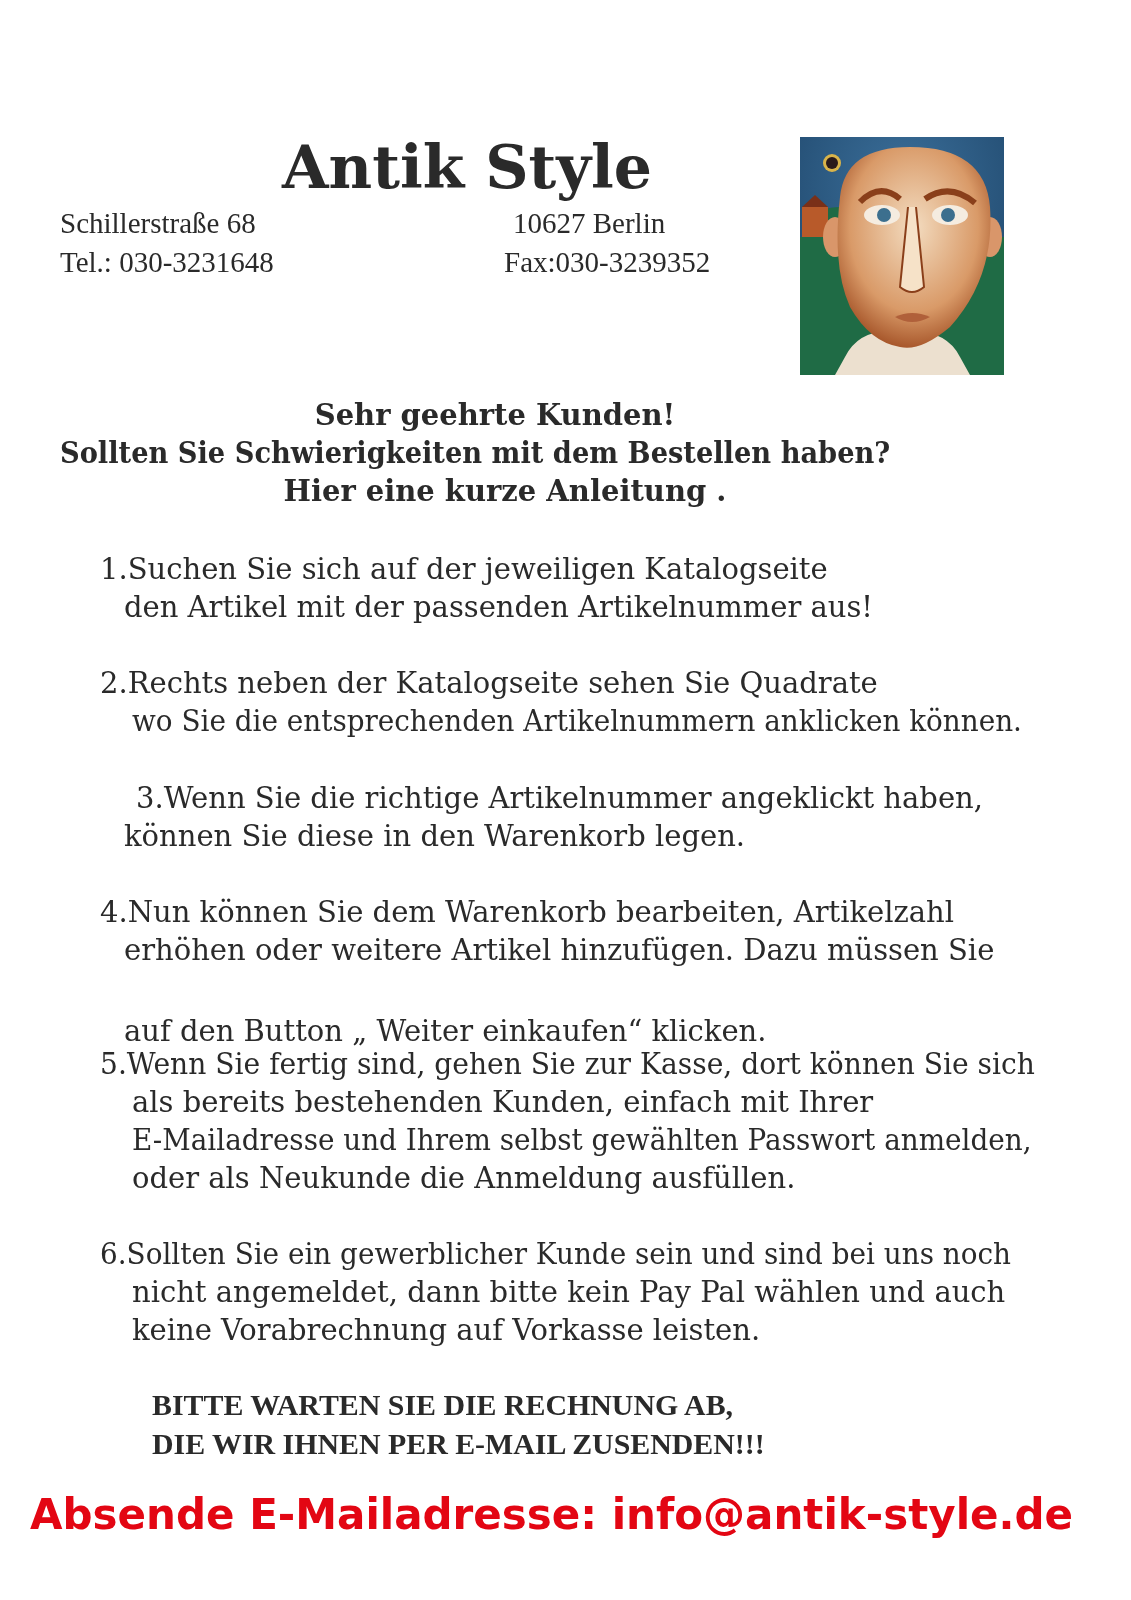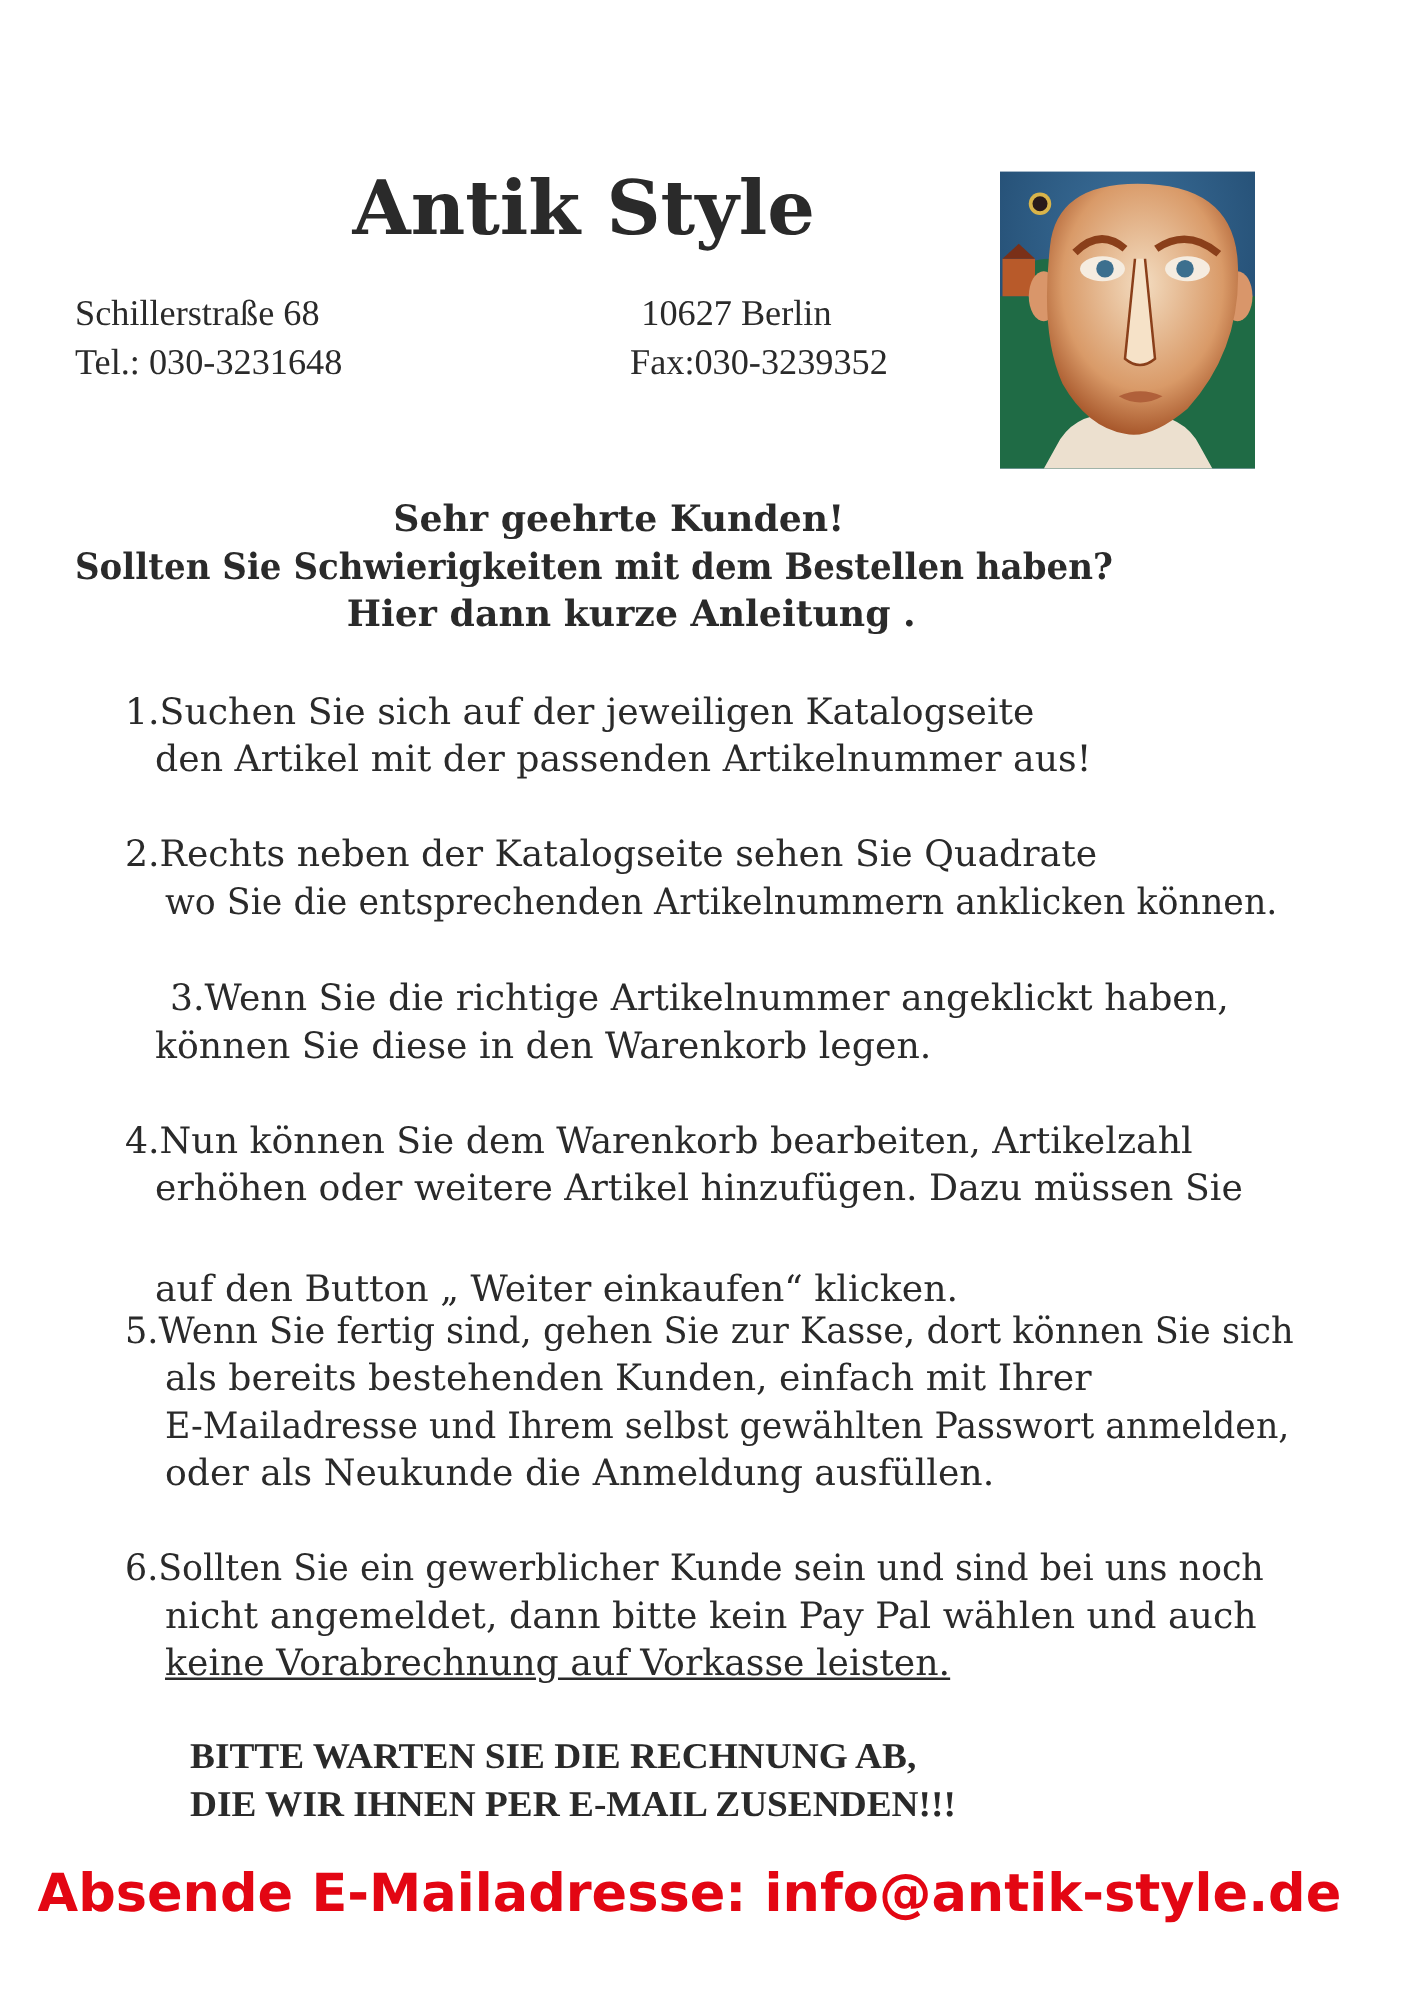--- a/index.html
+++ b/index.html
@@ -1,21 +1,21 @@
 <!DOCTYPE html>
 <html><head>
   <meta charset="utf-8">
   <style>
     html, body { margin: 0; padding: 0; background: #ffffff; }
     body { width: 1131px; height: 1600px; position: relative; overflow: hidden;
            font-family: "DejaVu Serif", "Liberation Serif", serif; color: #2b2b2b; }
     .abs { position: absolute; white-space: nowrap; }
     .title { left: 282px; top: 132px; font-size: 60px; font-weight: bold; letter-spacing: 0px;
              font-family: "DejaVu Serif", serif; color: #2a2a2a; }
-    .addr { font-size: 29px; font-family: "Liberation Serif", serif; color: #2a2a2a; margin-top: 28px; }
+    .addr { font-size: 29px; font-family: "Liberation Serif", serif; color: #2a2a2a; }
     .portrait { left: 800px; top: 137px; width: 204px; height: 238px; overflow: hidden; }
     .greet { font-size: 29px; font-weight: bold; font-family: "DejaVu Serif", serif;
              color: #2a2a2a; left: 0; width: 1040px; text-align: center; }
     .step { font-size: 29px; font-family: "DejaVu Serif", serif; color: #2a2a2a; }
     .warn { font-size: 29px; font-weight: bold; font-family: "Liberation Serif", serif;
             color: #2a2a2a; transform: scaleX(1.03); transform-origin: left; }
     .mail { left: 30px; top: 1490px; font-size: 42px; font-weight: bold;
             font-family: "DejaVu Sans", sans-serif; color: #e30613; }
   </style>
 </head>
@@ -59,21 +59,21 @@
       <ellipse cx="150" cy="78" rx="18" ry="10" fill="#f5ece0"></ellipse>
       <circle cx="84" cy="78" r="7" fill="#3c6f8e"></circle>
       <circle cx="148" cy="78" r="7" fill="#3c6f8e"></circle>
       <path d="M108,70 L100,150 Q112,160 124,150 L116,70" fill="#f6e2c8" stroke="#8a3f1a" stroke-width="2"></path>
       <path d="M95,180 Q112,172 130,180 Q112,190 95,180 Z" fill="#b0603a"></path>
     </svg>
   </div>
 
   <div class="abs greet" style="top:398px;left:0;width:990px;">Sehr geehrte Kunden!</div>
   <div class="abs" style="left:60px;top:436px;font-size:29px;font-weight:bold;font-family:'DejaVu Serif',serif;color:#2a2a2a;transform:scaleX(0.94);transform-origin:left;">Sollten Sie Schwierigkeiten mit dem Bestellen haben?</div>
-  <div class="abs greet" style="top:474px;left:0;width:1010px;">Hier dann kurze Anleitung .</div>
+  <div class="abs greet" style="top:474px;left:0;width:1010px;">Hier eine kurze Anleitung .</div>
 
   <div>
     <div>
       <div class="abs step" style="left:100px;top:552px;">1.Suchen Sie sich auf der jeweiligen Katalogseite</div>
       <div class="abs step" style="left:124px;top:590px;">den Artikel mit der passenden Artikelnummer aus!</div>
     </div>
     <div>
       <div class="abs step" style="left:100px;top:666px;">2.Rechts neben der Katalogseite sehen Sie Quadrate</div>
       <div class="abs step" style="left:132px;top:704px;transform:scaleX(0.96);transform-origin:left;">wo Sie die entsprechenden Artikelnummern anklicken können.</div>
     </div>
@@ -88,21 +88,21 @@
     </div>
     <div>
       <div class="abs step" style="left:100px;top:1047px;transform:scaleX(0.97);transform-origin:left;">5.Wenn Sie fertig sind, gehen Sie zur Kasse, dort können Sie sich</div>
       <div class="abs step" style="left:132px;top:1085px;">als bereits bestehenden Kunden, einfach mit Ihrer</div>
       <div class="abs step" style="left:132px;top:1123px;transform:scaleX(0.96);transform-origin:left;">E-Mailadresse und Ihrem selbst gewählten Passwort anmelden,</div>
       <div class="abs step" style="left:132px;top:1161px;">oder als Neukunde die Anmeldung ausfüllen.</div>
     </div>
     <div>
       <div class="abs step" style="left:100px;top:1237px;transform:scaleX(0.96);transform-origin:left;">6.Sollten Sie ein gewerblicher Kunde sein und sind bei uns noch</div>
       <div class="abs step" style="left:132px;top:1275px;">nicht angemeldet, dann bitte kein Pay Pal wählen und auch</div>
-      <div class="abs step" style="left:132px;top:1313px;text-decoration:underline;">keine Vorabrechnung auf Vorkasse leisten.</div>
+      <div class="abs step" style="left:132px;top:1313px;">keine Vorabrechnung auf Vorkasse leisten.</div>
     </div>
   </div>
 
   <div class="abs warn" style="left:152px;top:1389px;">BITTE WARTEN SIE DIE RECHNUNG AB,</div>
   <div class="abs warn" style="left:152px;top:1428px;">DIE WIR IHNEN PER E-MAIL ZUSENDEN!!!</div>
 
   <div class="abs mail">Absende E-Mailadresse: info@antik-style.de</div>
 </div>
 
 </body></html>

